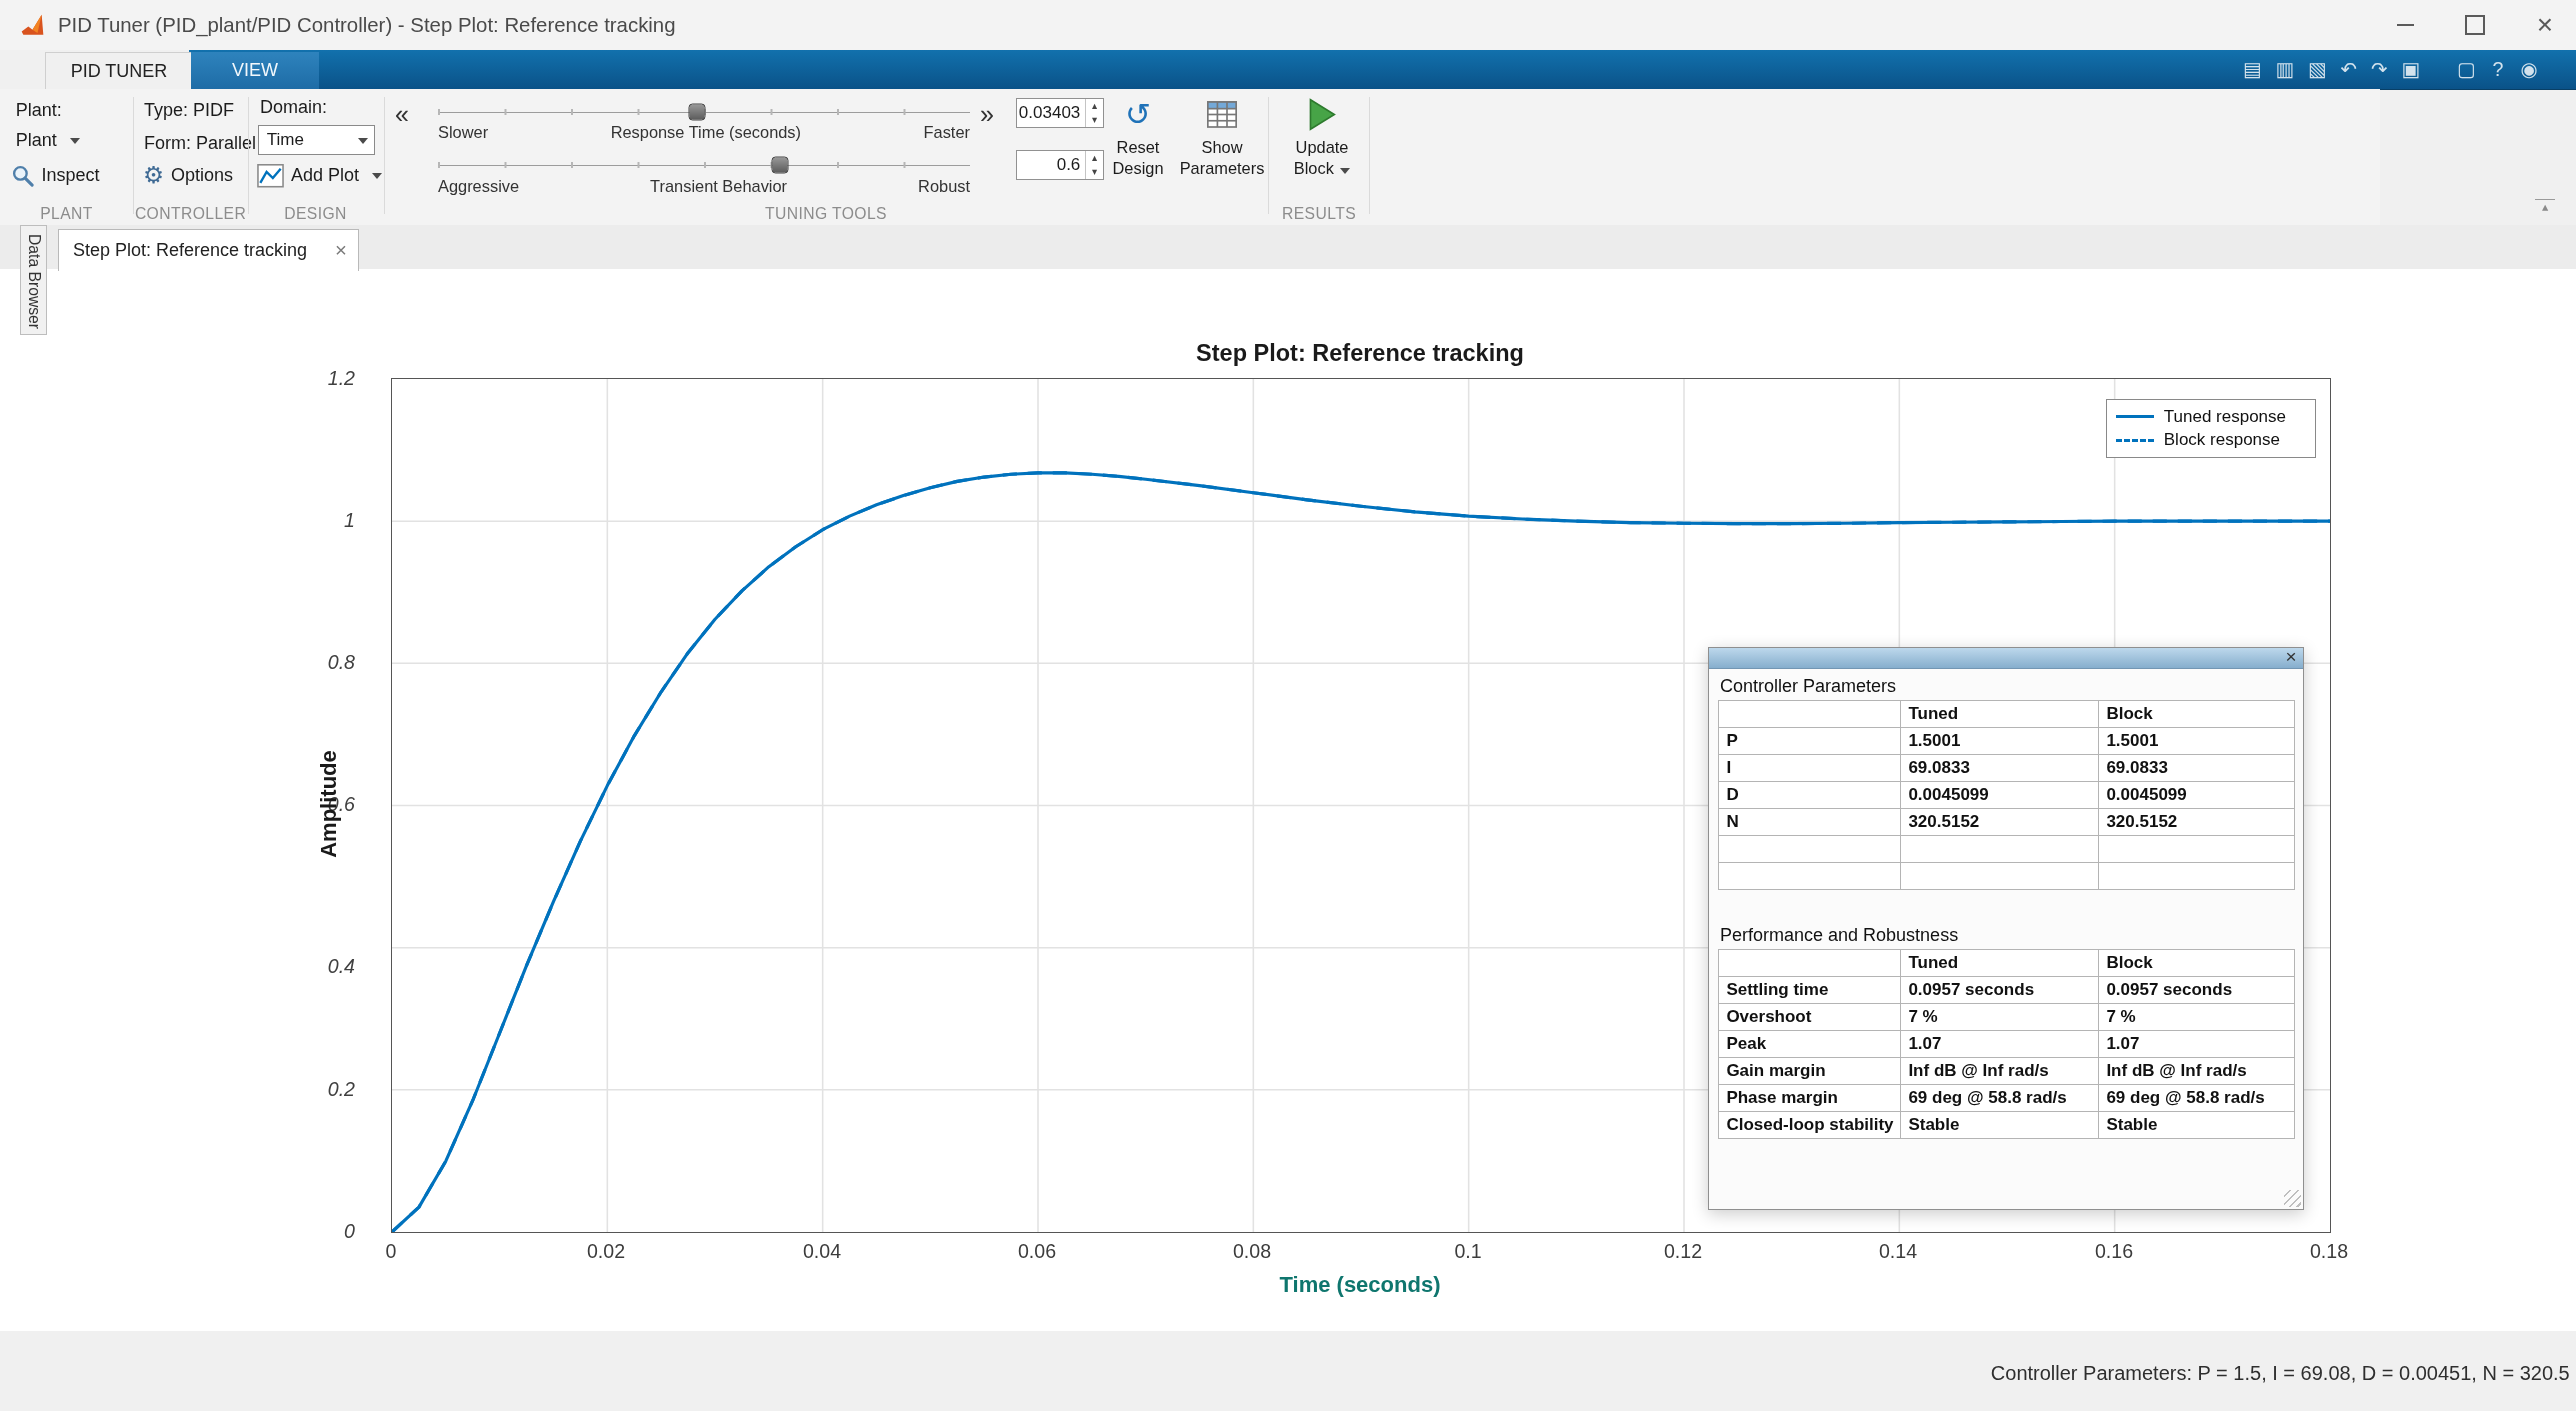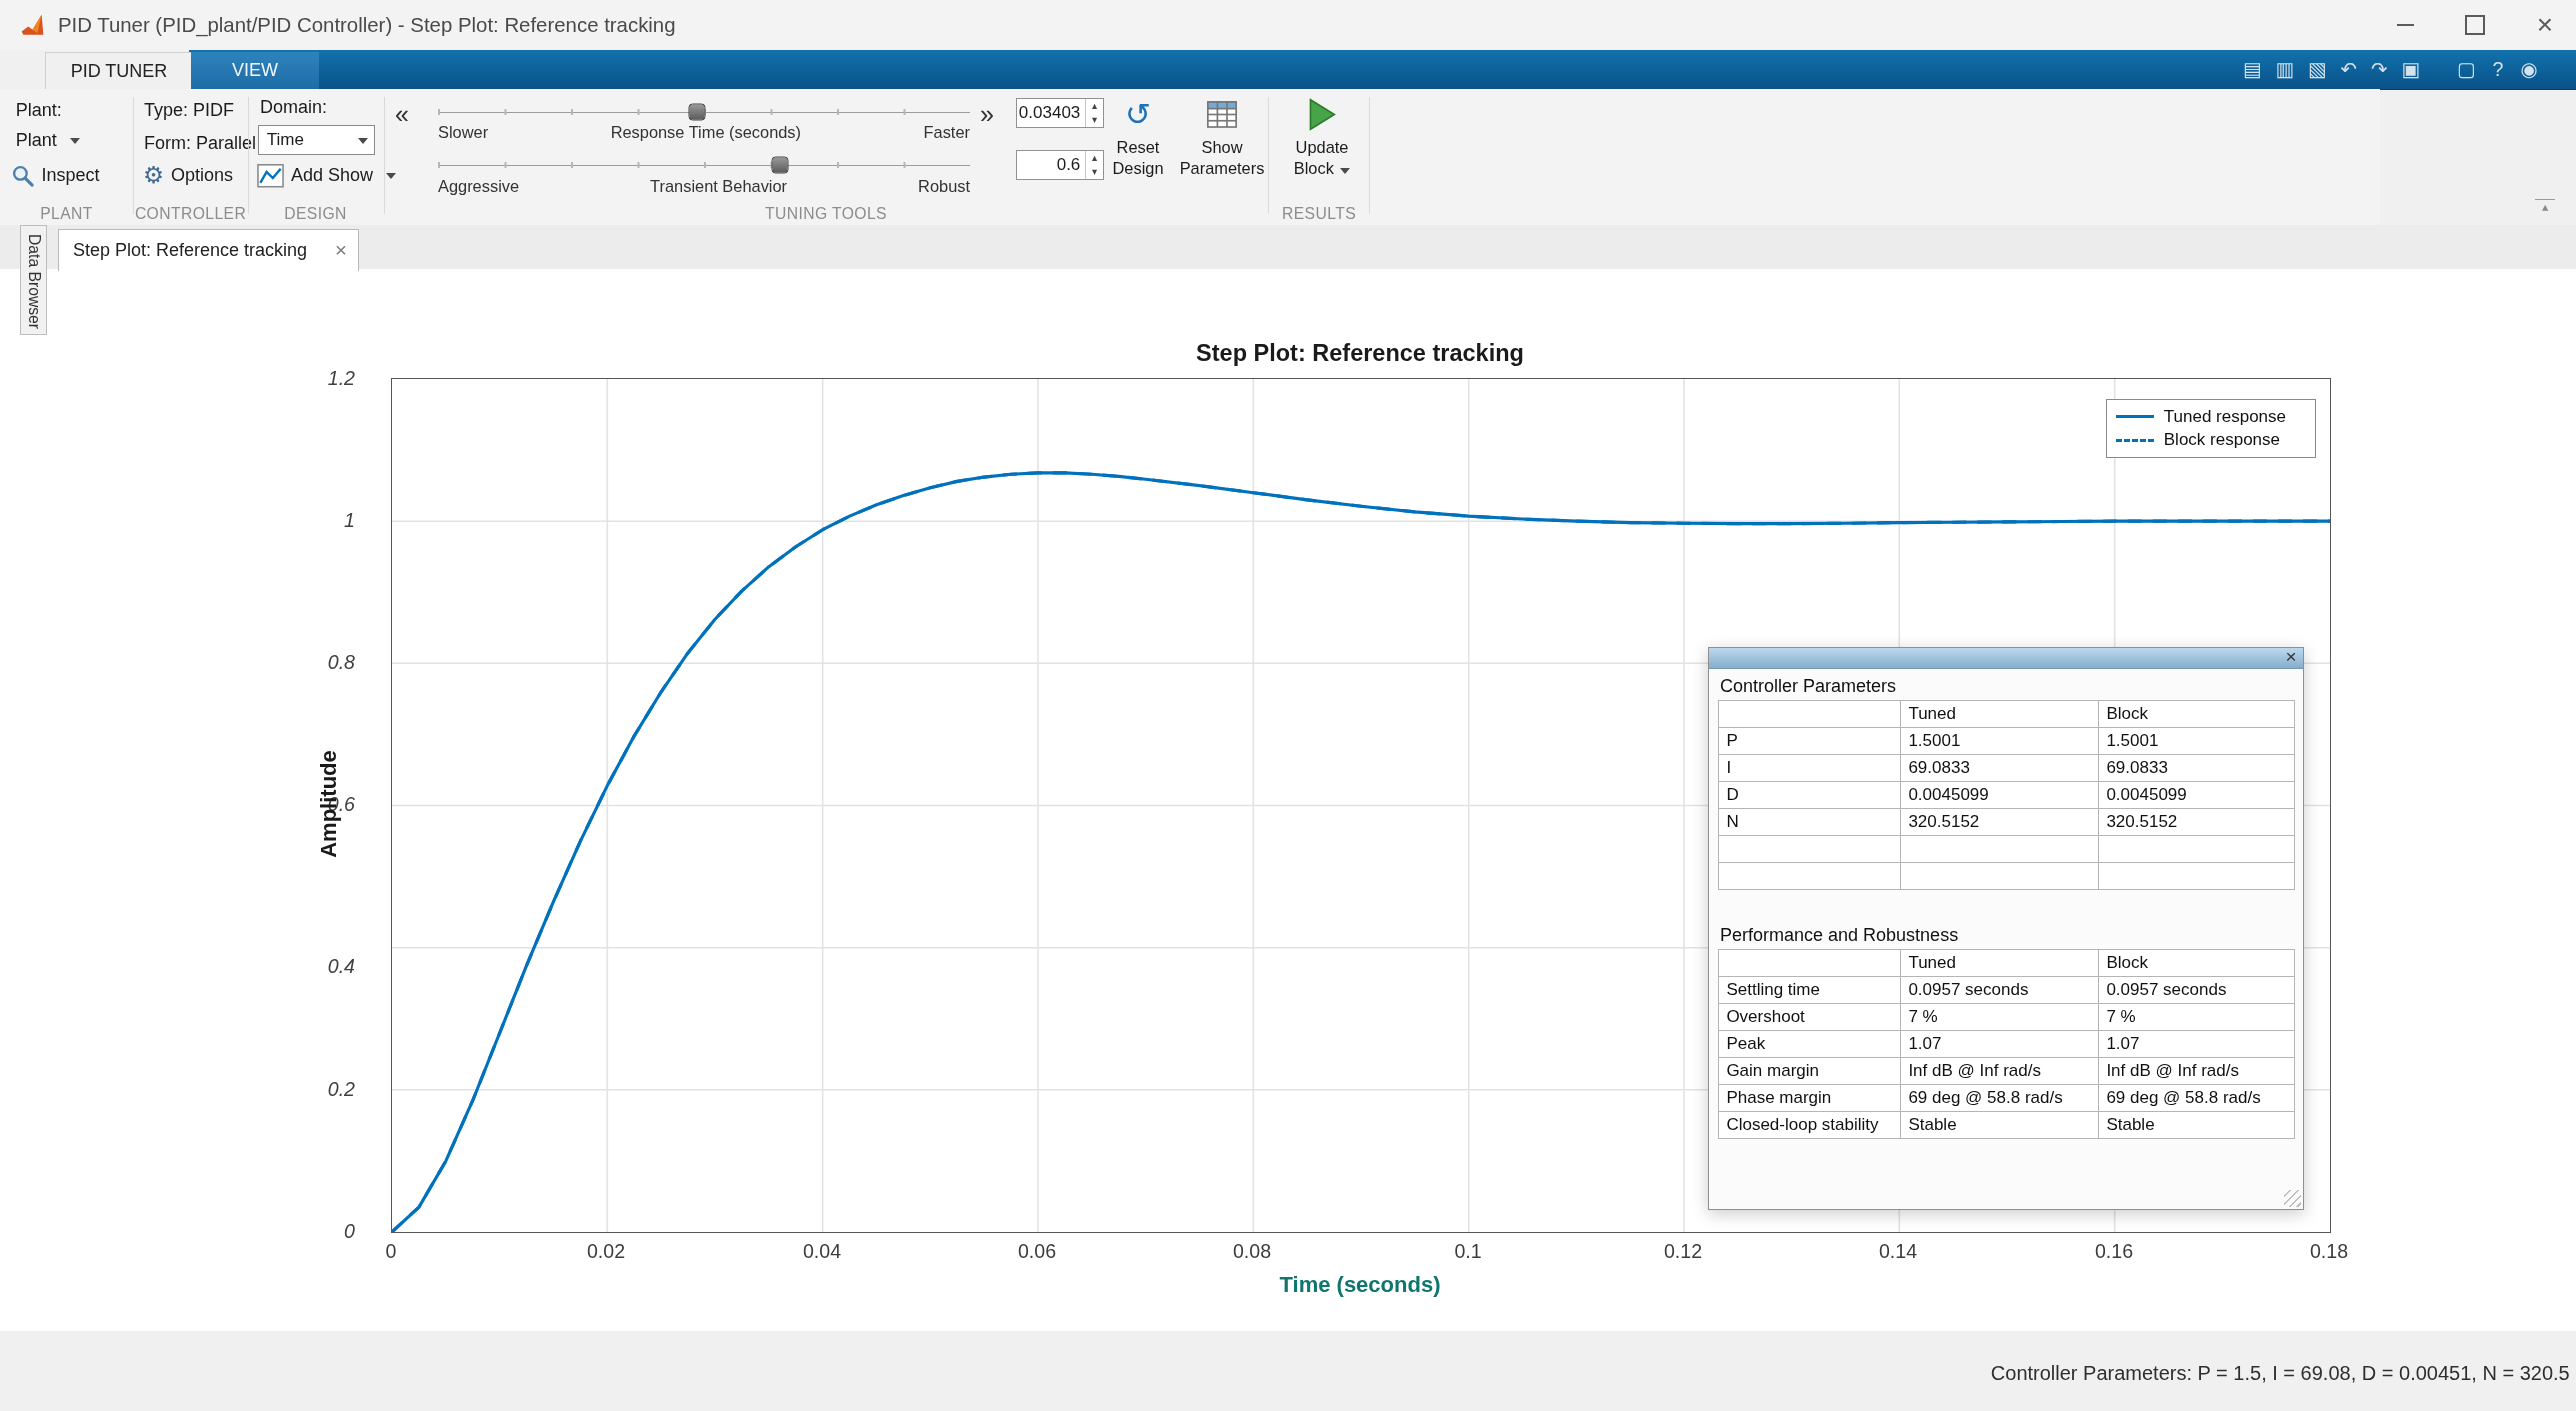--- a/index.html
+++ b/index.html
@@ -93,21 +93,21 @@
   .legend-label{font-size:17px;color:#111;}
 
   
   .panel{position:absolute;left:1708px;top:647px;width:596px;height:563px;background:#fbfbfb;
          border:0.8px solid #8f8f8f;box-shadow:0 3.9px 15.7px rgba(0,0,0,.2);z-index:10;box-sizing:border-box;}
   .panel-strip{position:absolute;left:0;top:0;right:0;height:20.4px;
                background:linear-gradient(#bdd8ec,#86aecd);border-bottom:0.8px solid #7396b3;}
   .panel-strip .x{position:absolute;right:6.3px;top:-1.6px;font-size:19px;color:#333;}
   .panel-h{position:absolute;left:11px;font-size:18px;color:#111;}
   .ptable{position:absolute;left:9.4px;border-collapse:collapse;table-layout:fixed;width:575px;background:#fff;font-size:17px;}
-  .ptable th,.ptable td{border:0.8px solid #b4b4b4;height:26px;padding:0 7px;text-align:left;font-weight:normal;
+  .ptable th,.ptable td{border:0.8px solid #b4b4b4;height:26px;padding:0 7px;text-align:left;font-weight:bold;
                         overflow:hidden;white-space:nowrap;color:#111;}
   .ptable col:nth-child(1){width:182px;}
   .ptable col:nth-child(2){width:198px;}
   .ptable col:nth-child(3){width:196px;}
   .grip{position:absolute;right:2.3px;bottom:2.3px;width:17px;height:17px;
         background:repeating-linear-gradient(135deg,transparent 0 3.9px,#a5a5a5 3.9px 5.5px);opacity:.7;}
 </style>
 </head>
 <body>
 
@@ -184,21 +184,21 @@
     <span class="ts-text" style="left:260px;top:7.8px;">Domain:</span>
     <div class="combo">
       <span>Time</span>
       <span class="caret"></span>
     </div>
     <div class="tool-btn" style="left:257px;top:75px;">
       <svg width="27" height="23.5" viewBox="0 0 34 30">
         <rect x="1" y="1" width="32" height="28" fill="#fff" stroke="#8a8a8a" stroke-width="2"></rect>
         <polyline points="4,24 12,10 20,18 30,6" fill="none" stroke="#0072bd" stroke-width="3"></polyline>
       </svg>
-      <span>Add Show</span>
+      <span>Add Plot</span>
         <span class="caret"></span>
     </div>
     <div class="sec-label" style="left:248px;width:135px;">DESIGN</div>
     <div class="divider" style="left:384px;"></div>
 
     <div class="chev" style="left:395px;">«</div>
     <div class="slider-track" style="left:438px;top:17px;">
       <div class="slider-handle" id="rt-handle" style="left: 48.7%;"></div>
     </div>
     <div class="slider-labels" style="left:438px;top:34px;">

